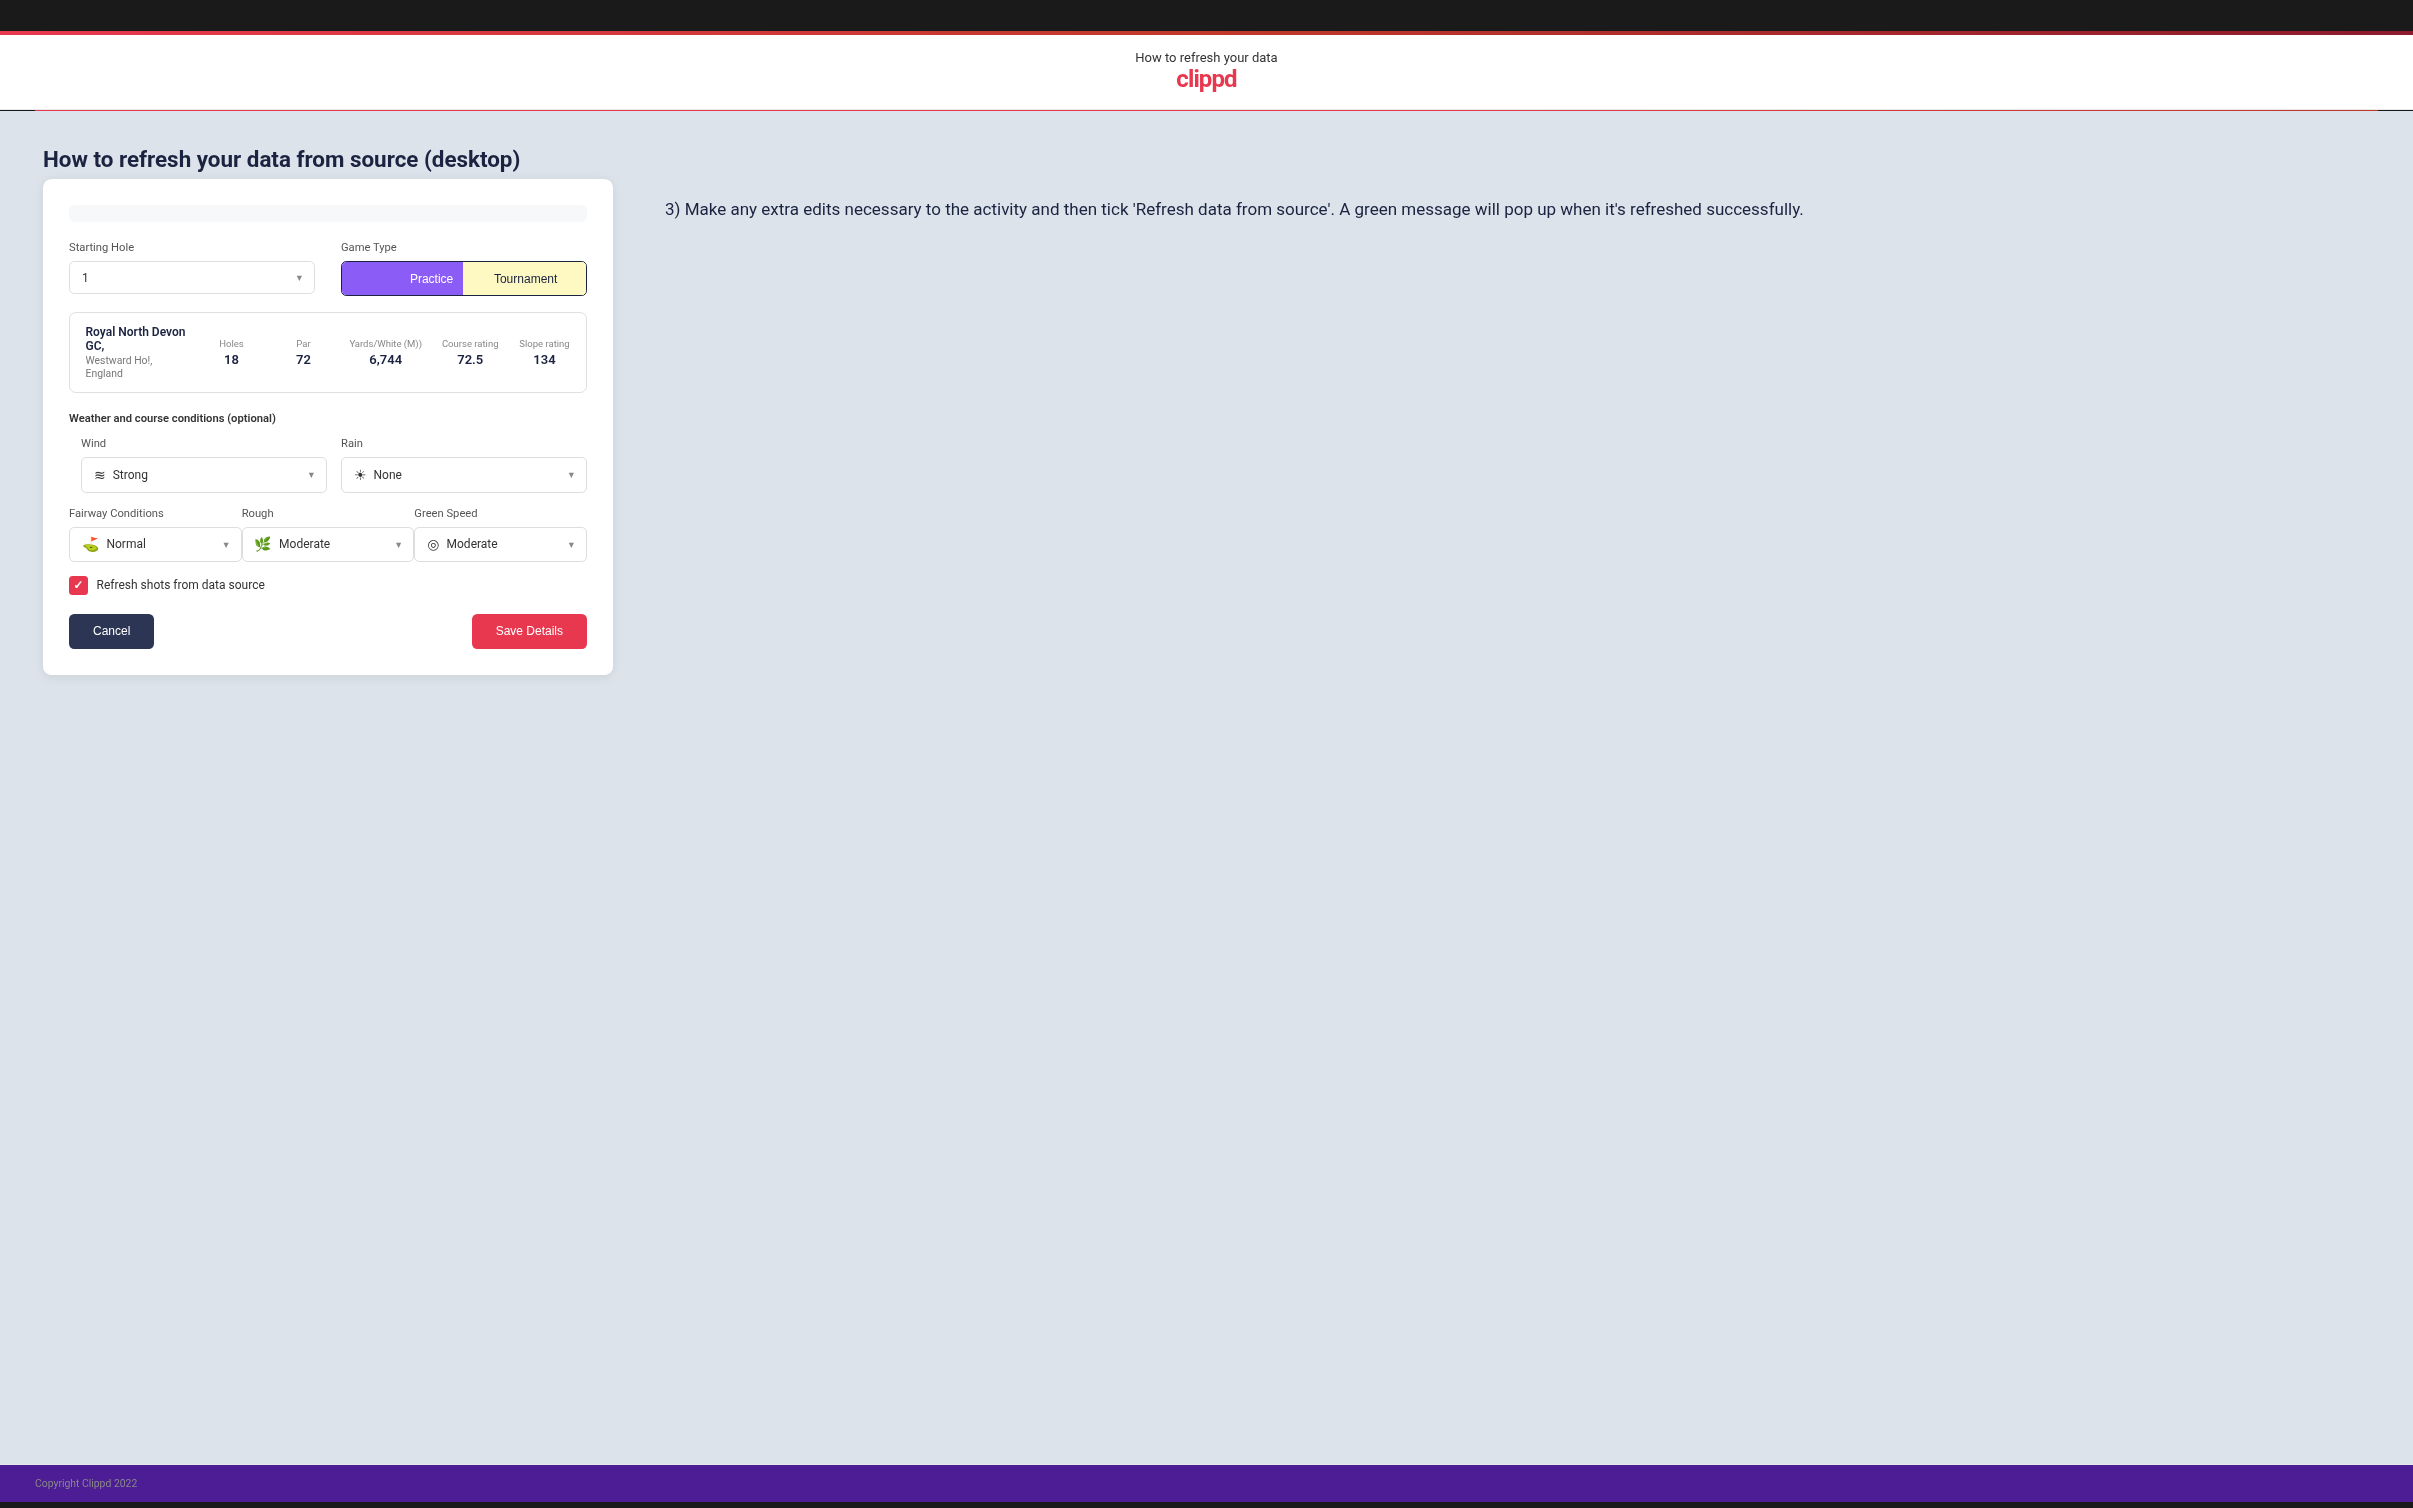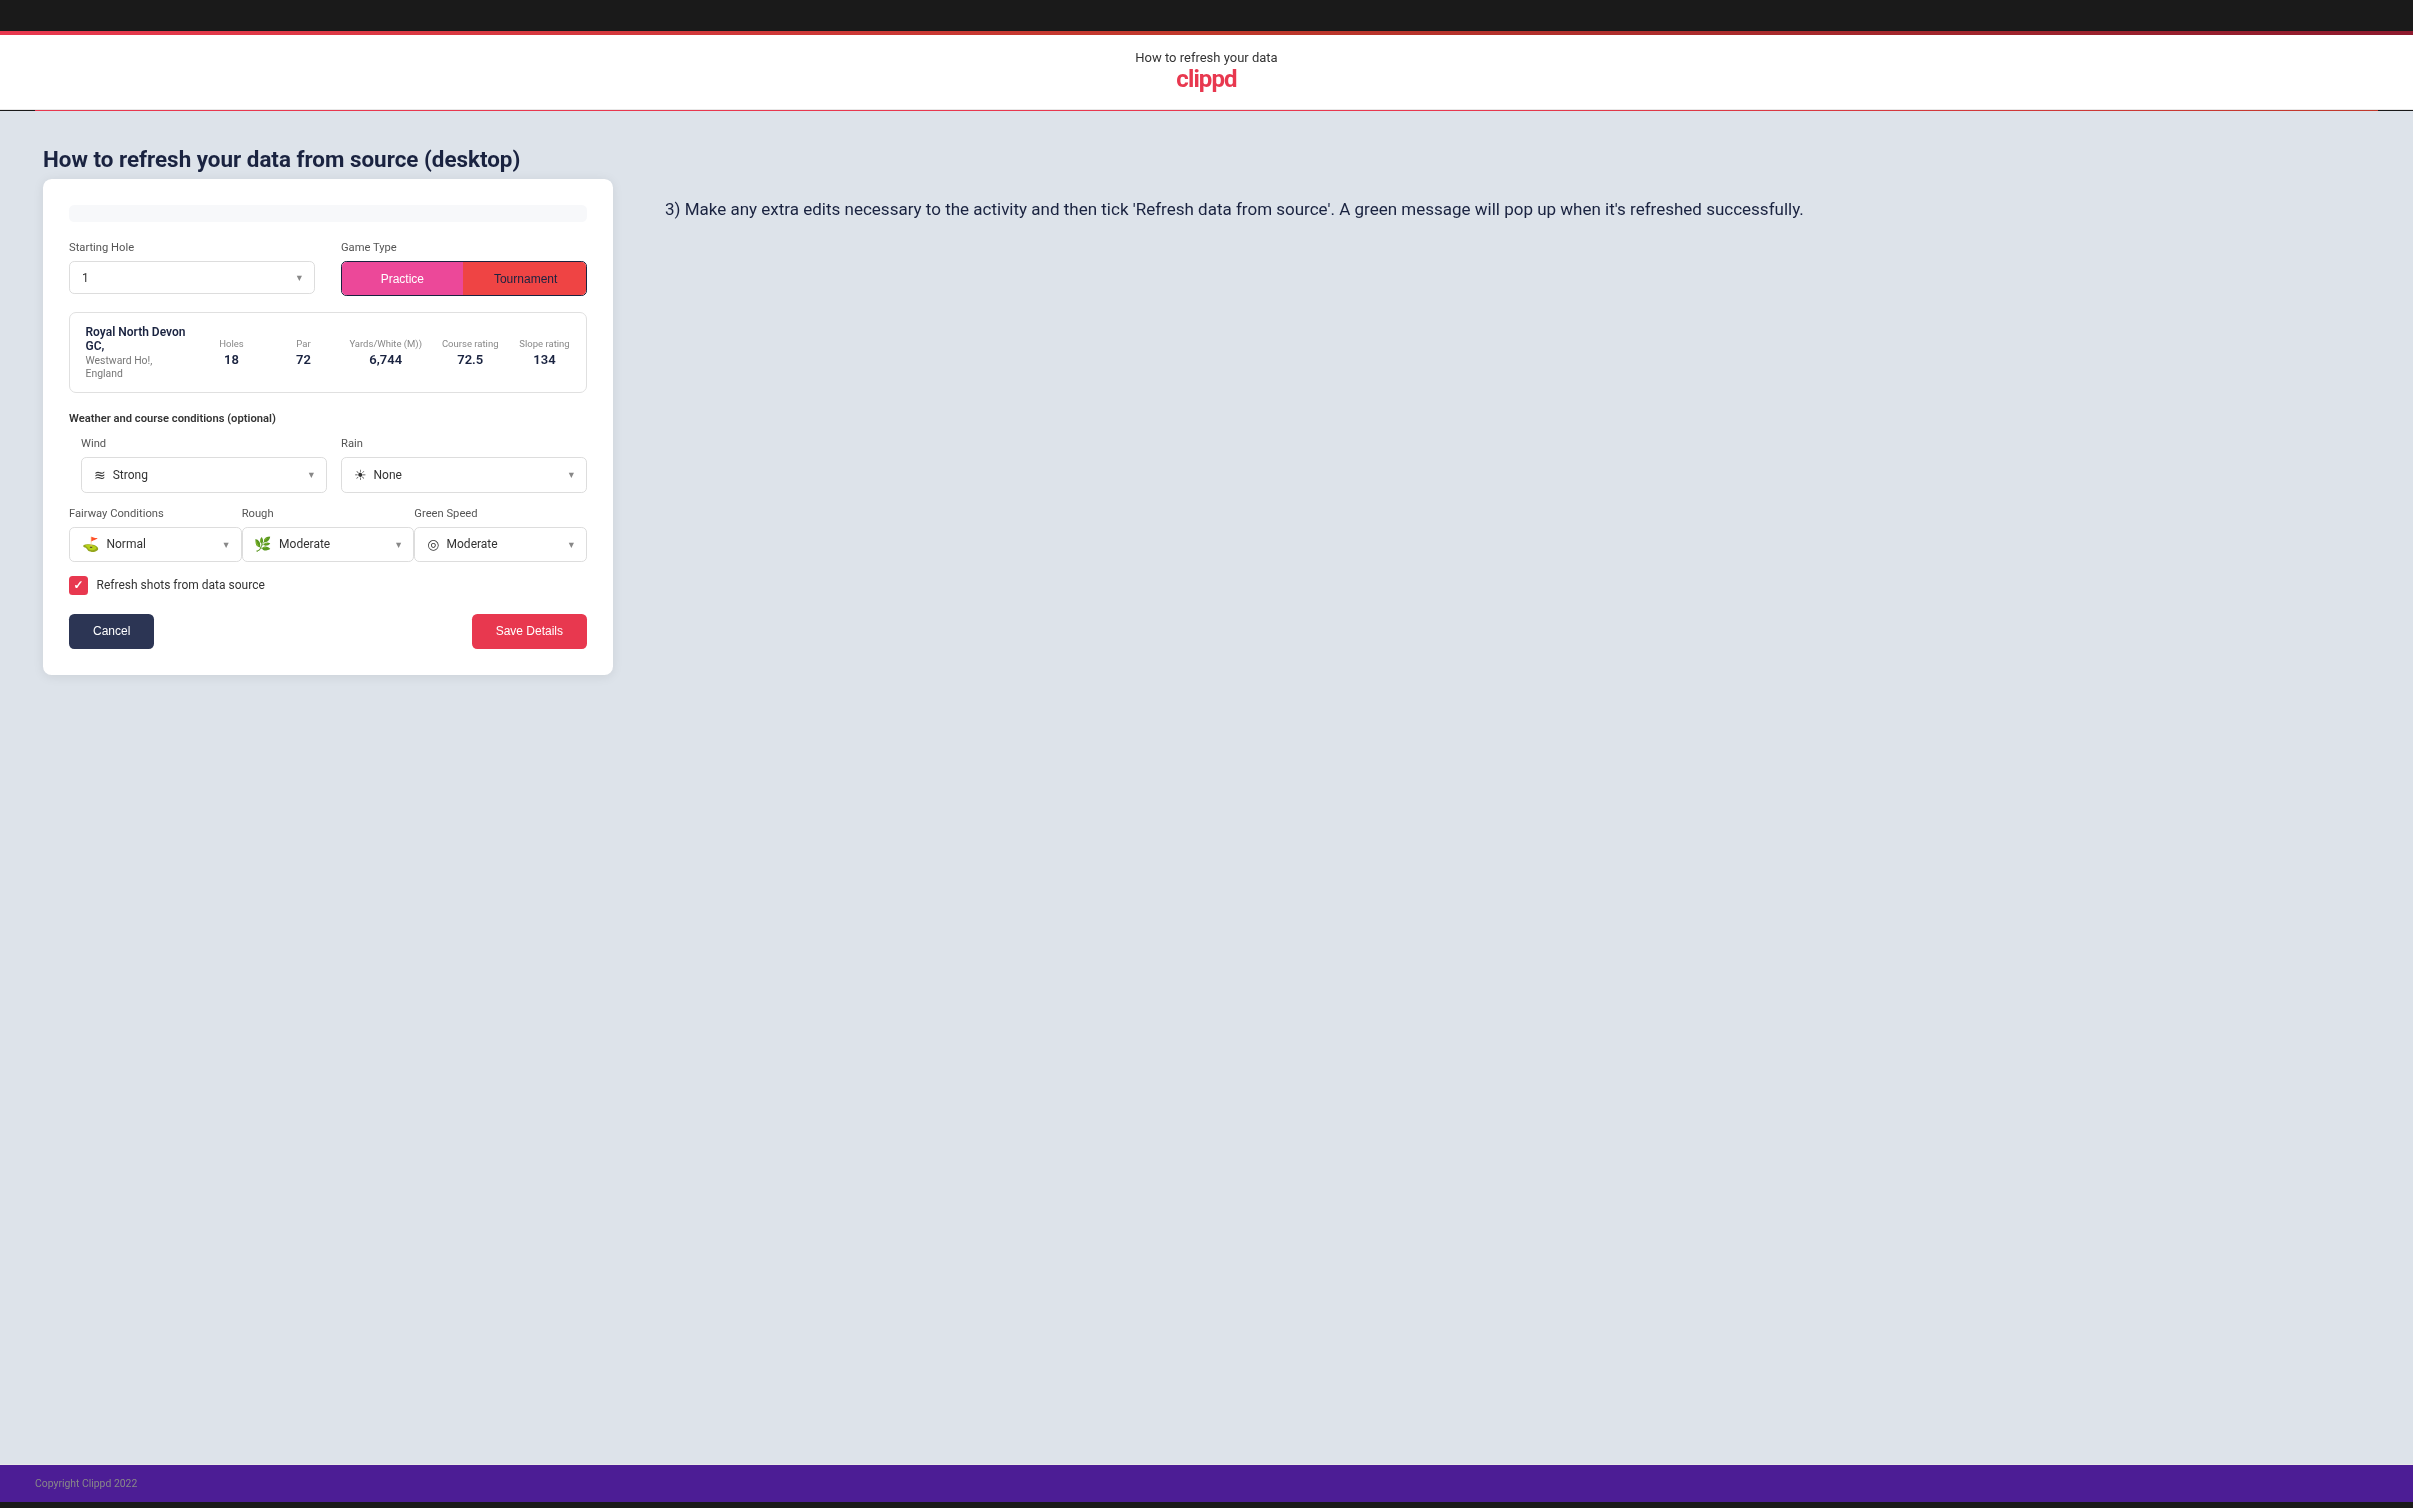--- a/index.html
+++ b/index.html
@@ -142,26 +142,27 @@
       padding: 9.5px;
       text-align: center;
       font-size: 12px;
       font-weight: 500;
       cursor: pointer;
       border: none;
       outline: none;
     }
 
     .toggle-btn.active {
-      background: #ec4899;
+      background: #8b5cf6;
       color: #fff;
+      text-align: right;
     }
 
     .toggle-btn.inactive {
-      background: #ef4444;
+      background: #fef9c3;
       color: #1a2340;
       padding-left: 12px;
     }
 
     .course-row {
       border: 0.9px solid #e0e0e0;
       border-radius: 7px;
       padding: 12px 15.5px;
       margin-bottom: 19px;
       display: flex;

